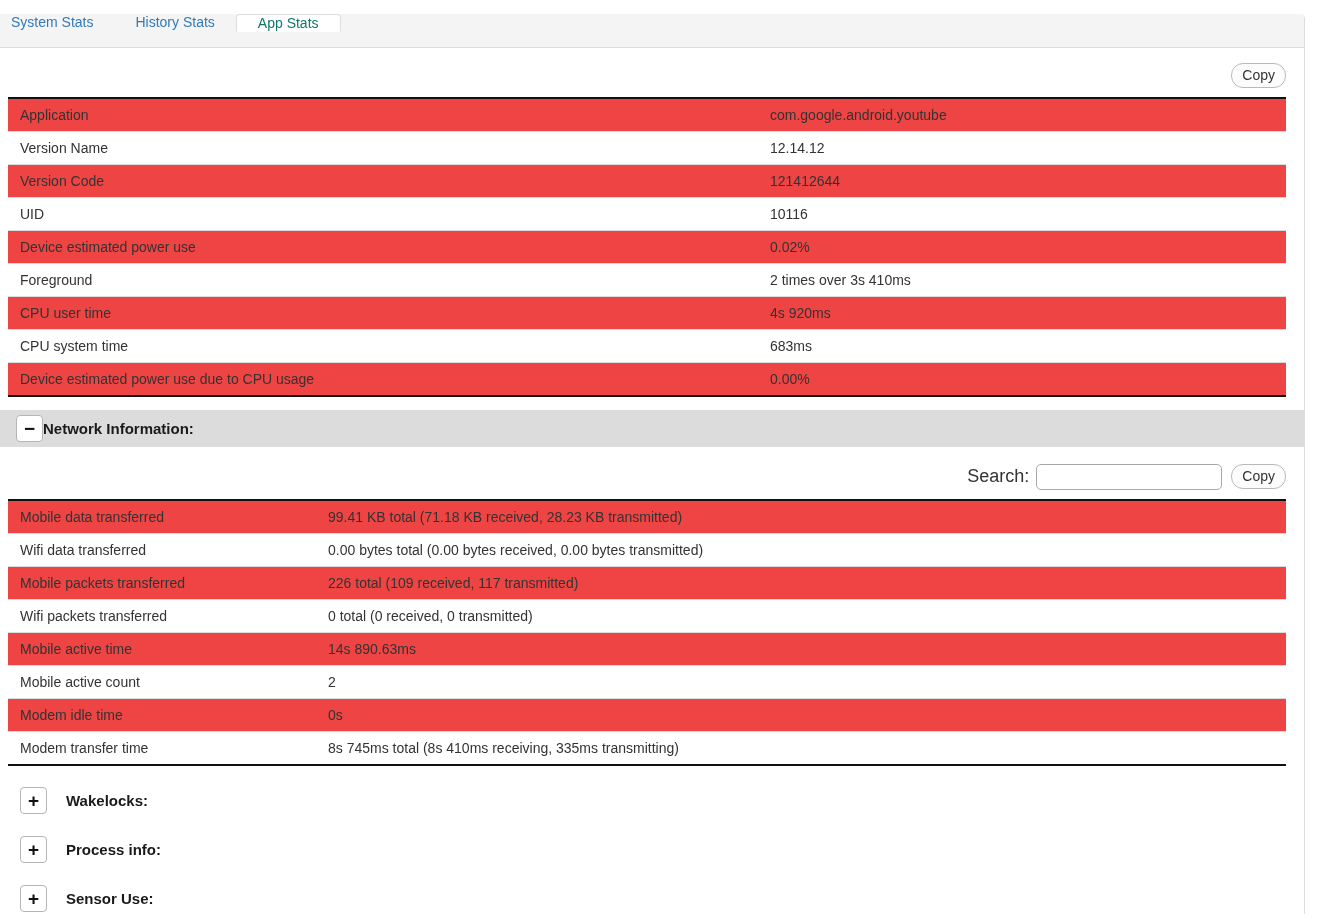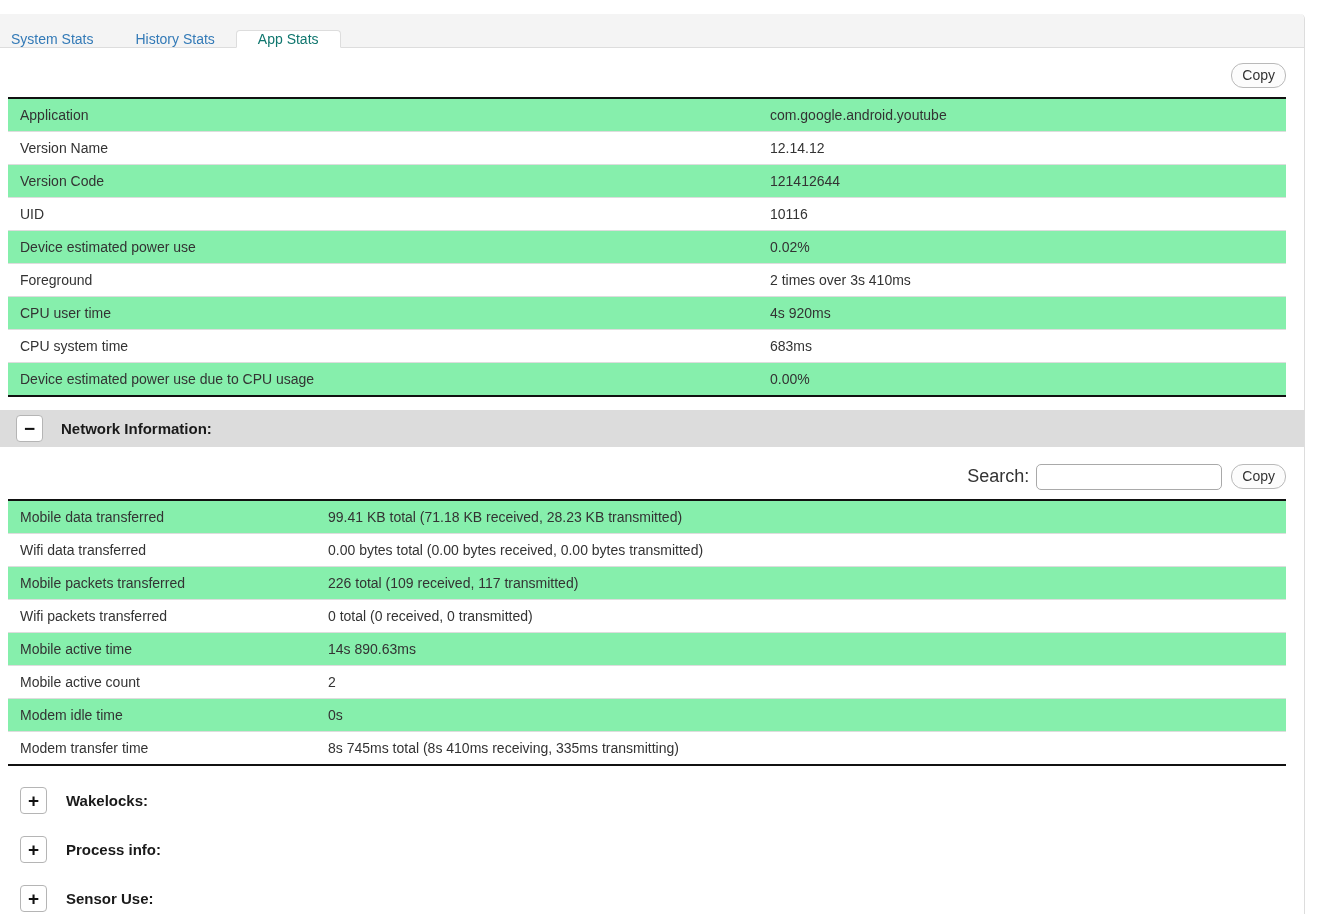--- a/index.html
+++ b/index.html
@@ -1,40 +1,40 @@
 <!DOCTYPE html>
 <html><head>
 <meta charset="utf-8">
 <style>
   * { box-sizing: border-box; margin: 0; padding: 0; }
   html,body { background:#fff; width:1342px; height:922px; font-family:"Liberation Sans", sans-serif; color:#333; }
   .panel { margin-top:14px; width:1305px; min-height:900px; border-right:1px solid #ddd; border-top-right-radius:5px; }
 
   
-  .tabbar { display:flex; align-items:flex-end; height:34px; background:#f4f4f4; border-bottom:1px solid #ddd; border-top-right-radius:5px; }
+  .tabbar { display:flex; align-items:flex-start; height:34px; background:#f4f4f4; border-bottom:1px solid #ddd; border-top-right-radius:5px; }
   .tab { display:flex; align-items:center; padding:0 21px; font-size:14px; color:#337ab7; cursor:pointer; text-decoration:none; }
   .tab.first { padding-left:11px; }
   .tab.active { background:#fff; border:1px solid #ddd; border-bottom:1px solid #fff; margin-bottom:-1px; border-radius:4px 4px 0 0; color:#0f766e; cursor:default; }
 
   
   .content { padding:0 18px 0 8px; }
   .btn { display:inline-block; font-size:14px; color:#333; background:#fcfcfc; border:1px solid #b9b9b9; border-radius:12px; padding:3px 10px; line-height:17px; cursor:pointer; }
   .copyrow { margin-top:15px; text-align:right; height:25px; }
 
   table.kv { width:100%; border-collapse:collapse; border-top:2px solid #111; border-bottom:2px solid #111; margin-top:9px; }
   table.kv td { font-size:14px; padding:8px 12px; line-height:16px; vertical-align:middle; }
   table.kv tr + tr td { border-top:1px solid #ddd; }
-  table.kv tr.odd { background:#86efac; }
+  table.kv tr.odd { background:#ef4444; }
   table.app td.c1 { width:750px; }
   table.net td.c1 { width:308px;margin-top:42px; }
 
   
   .secbar { margin-top:13px; height:37px; background:#dcdcdc; display:flex; align-items:center; padding-left:16px; }
   .boxbtn { width:27px; height:27px; background:#fff; border:1px solid #b5b5b5; border-radius:4px; font-weight:bold; font-size:19px; line-height:24px; text-align:center; color:#111; cursor:pointer; flex:0 0 auto; }
-  .sectitle { font-size:15px; font-weight:bold; color:#1a1a1a; margin-left:18px; }
+  .sectitle { font-size:15px; font-weight:bold; color:#1a1a1a; }
 
   .searchrow { margin-top:16px; display:flex; justify-content:flex-end; align-items:center; height:27px; }
   .searchlabel { font-size:18px; color:#333; margin-right:7px; }
   .searchinput { width:186px; height:26px; border:1px solid #a9a9a9; border-radius:5px; margin-right:9px; padding:0 8px; font-size:13px; font-family:"Liberation Sans", sans-serif; outline:none; }
 
   .collapsed { margin-top:21px; display:flex; align-items:center; padding-left:12px; }
   .collapsed .sectitle { margin-left:19px; }
   .collapsed.extra { margin-top:22px; }
 </style>
 </head>

